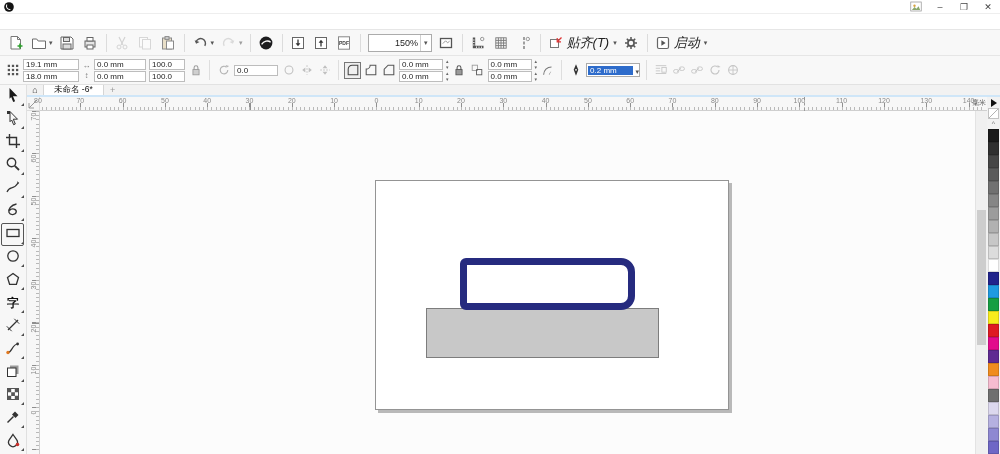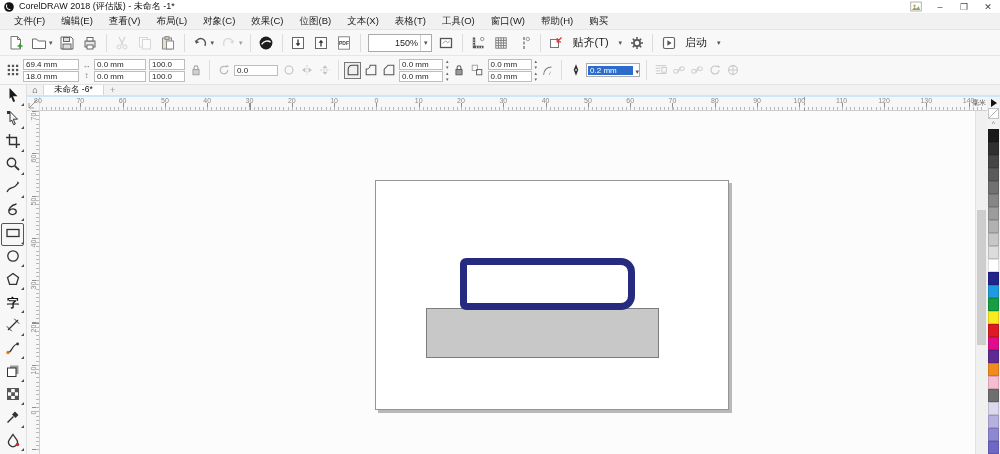--- a/index.html
+++ b/index.html
@@ -21,21 +21,21 @@
   
   .menubar { top:14px; height:15px; background:#f1f1f1; display:flex; align-items:center; font-size:9.5px; padding-left:6px; }
   .menu-item { padding:0 8px; color:#1a1a1a; white-space:nowrap; }
 
   
   .toolbar { top:29px; height:27px; background:#f8f8f8; border-top:1px solid #e6e6e6; border-bottom:1px solid #e6e6e6; display:flex; align-items:center; padding-left:4px; }
   .tbtn { height:23px; display:flex; align-items:center; justify-content:center; padding:0 3px; border-radius:2px; }
   .tbtn.dis { opacity:.55; }
   .ticon { width:17px; height:17px; display:inline-flex; align-items:center; justify-content:center; }
   .ticon svg { width:16px; height:16px; }
-  .tlabel { font-size:11px; margin:0 8px; color:#222; }
+  .tlabel { font-size:13px; margin:0 2px; color:#222;font-style:italic; }
   .caret { font-size:7px; color:#555; margin-left:2px; }
   .tsep { width:1px; height:18px; background:#dcdcdc; margin:0 4px; }
   .combo { width:64px; height:18px; background:#fff; border:1px solid #ababab; display:flex; align-items:center; font-size:9px; padding-left:4px; margin:0 3px; }
   .combo .combo-val { flex:1;text-align:right; }
   .combo .caret { border-left:1px solid #d0d0d0; height:100%; display:flex; align-items:center; padding:0 3px; }
 
   
   .propbar { top:56px; height:29px; background:#f8f8f8; border-bottom:1px solid #e2e2e2; display:flex; align-items:center; padding-left:5px; gap:3px; font-size:8px; }
   .pcol { display:flex; flex-direction:column; gap:1px; }
   .field { background:#fff; border:1px solid #bdbdbd; height:11px; line-height:9px; font-size:8px; padding:0 2px; color:#222; display:flex; align-items:center; }
@@ -102,49 +102,33 @@
 
 <div id="app">
 
   <div class="bar titlebar">
     <span class="logo">
       <svg viewBox="0 0 16 16">
           <circle cx="8" cy="8" r="6.4" fill="#131313"></circle>
           <path d="M5.2 4.8c-1.8 3 .6 6.8 4.6 6.4" stroke="#fff" stroke-width="1.4" fill="none"></path>
         </svg>
     </span>
-    <span class="ttl">CorelDRAW 2018 (评估版) - 未命名 -1*</span>
     <span class="spacer"></span>
     <span class="winbtn">
       <svg width="12" height="11" viewBox="0 0 16 14">
           <rect x="1" y="1" width="14" height="12" fill="#fff" stroke="#999"></rect>
           <circle cx="6" cy="6" r="1.6" fill="#d9a441"></circle>
           <path d="M2.5 11.5l3.5-4 2.5 2.5 3-3.5 2 5z" fill="#8aa86d"></path>
         </svg>
     </span>
     <span class="winbtn">–</span>
     <span class="winbtn">❐</span>
     <span class="winbtn">✕</span>
   </div>
 
-  <div class="bar menubar">
-      <div class="menu-item">文件(F)</div>
-      <div class="menu-item">编辑(E)</div>
-      <div class="menu-item">查看(V)</div>
-      <div class="menu-item">布局(L)</div>
-      <div class="menu-item">对象(C)</div>
-      <div class="menu-item">效果(C)</div>
-      <div class="menu-item">位图(B)</div>
-      <div class="menu-item">文本(X)</div>
-      <div class="menu-item">表格(T)</div>
-      <div class="menu-item">工具(O)</div>
-      <div class="menu-item">窗口(W)</div>
-      <div class="menu-item">帮助(H)</div>
-      <div class="menu-item">购买</div>
-    </div>
 
   <div class="bar toolbar">
       <div class="tbtn">
         <span class="ticon">
           <svg viewBox="0 0 16 16" xmlns="http://www.w3.org/2000/svg">
             <path d="M3 1.5h6.5l3 3V14H3z" fill="#fff" stroke="#777"></path>
             <path d="M9.5 1.5v3h3" fill="none" stroke="#777"></path>
             <path d="M9.5 11h5M12 8.5v5" stroke="#2da02d" stroke-width="1.6"></path>
           </svg>
         </span>
@@ -339,21 +323,21 @@
             <rect x="2" y="6.7" width="2.6" height="2.6"></rect>
             <rect x="6.7" y="6.7" width="2.6" height="2.6"></rect>
             <rect x="11.4" y="6.7" width="2.6" height="2.6"></rect>
             <rect x="2" y="11.4" width="2.6" height="2.6"></rect>
             <rect x="6.7" y="11.4" width="2.6" height="2.6"></rect>
             <rect x="11.4" y="11.4" width="2.6" height="2.6"></rect>
           </g>
         </svg>
       </span>
     <div class="pcol">
-      <div class="field w56">69.4 mm</div>
+      <div class="field w56">19.1 mm</div>
       <div class="field w56">18.0 mm</div>
     </div>
     <div class="pcol">
       <span class="tinytxt">↔</span>
       <span class="tinytxt">↕</span>
     </div>
     <div class="pcol">
       <div class="field w52">0.0 mm</div>
       <div class="field w52">0.0 mm</div>
     </div>

